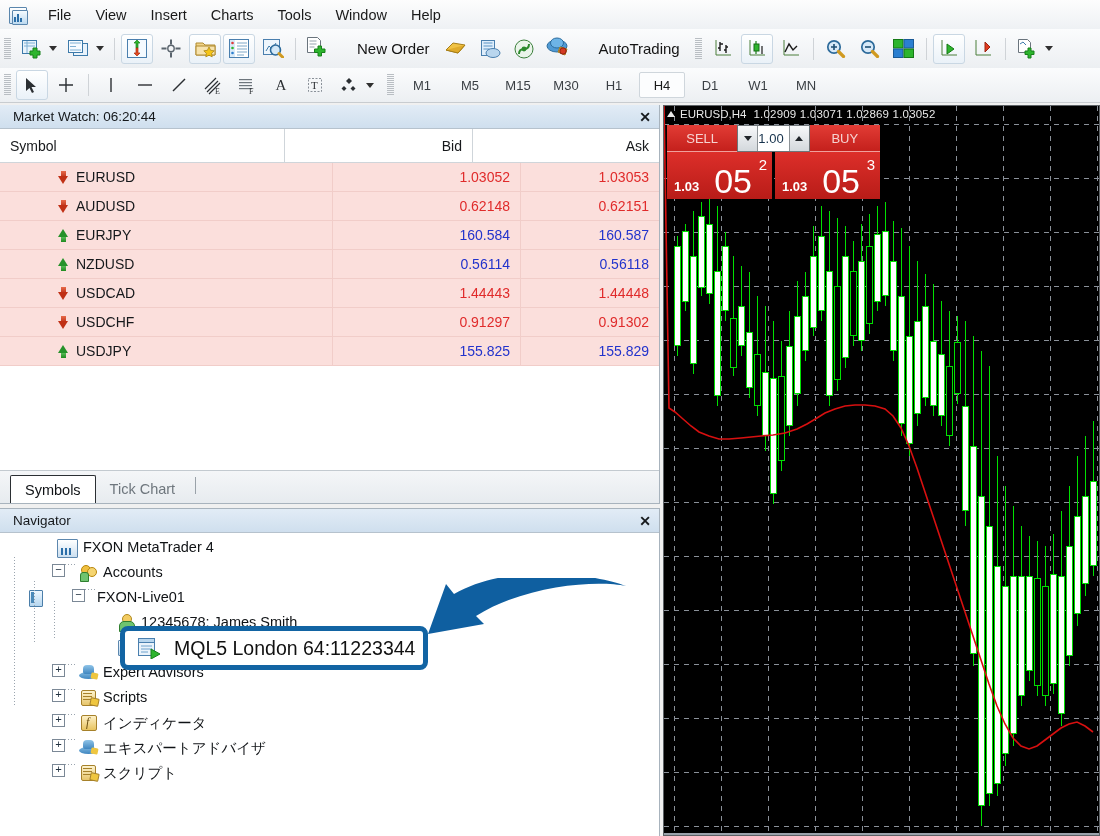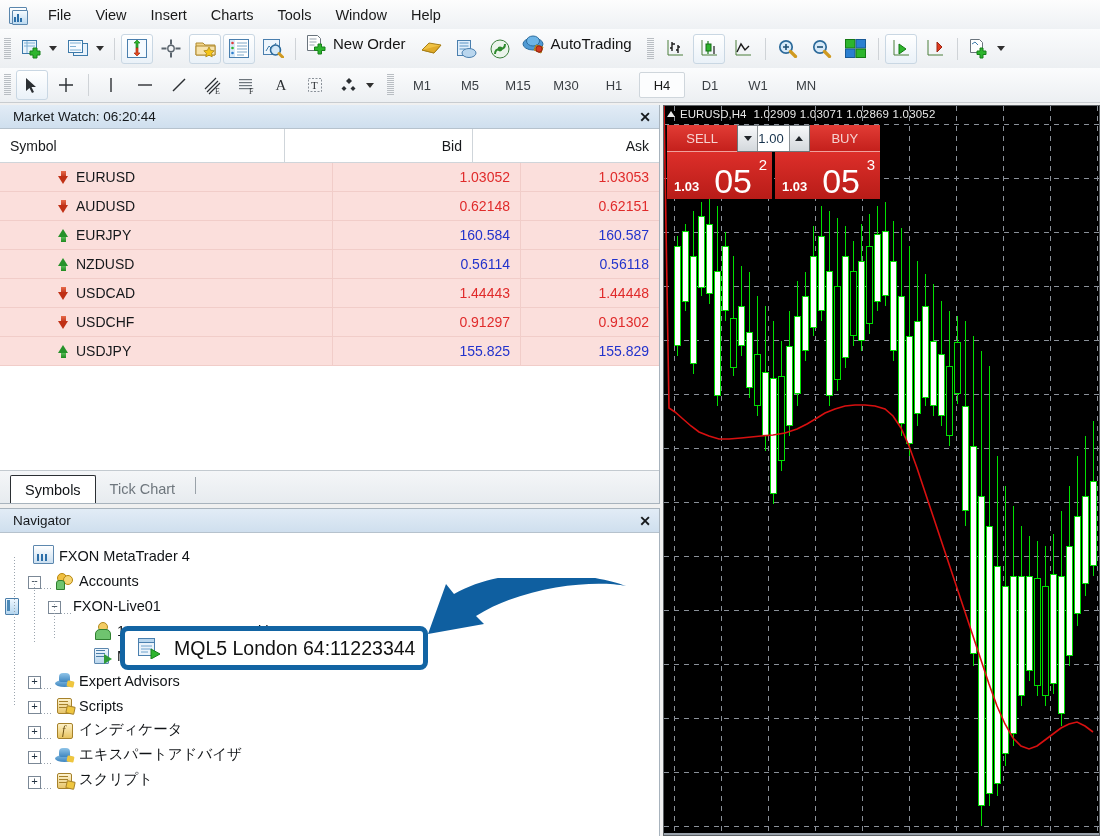--- a/index.html
+++ b/index.html
@@ -38,22 +38,22 @@
   .grip{width:7px;height:22px;margin:0 4px;flex:none;
     background-image:repeating-linear-gradient(#b9bec3 0 1px, transparent 1px 2px);}
   .tbtn{
     width:30px;height:28px;margin:0 1px;flex:none;position:relative;
     display:flex;align-items:center;justify-content:center;border:1px solid transparent;border-radius:3px;
   }
   .tbtn.framed{border:1px solid #c9d7e3;background:linear-gradient(#ffffff,#eaf1f8);}
   .tsep{width:1px;height:22px;background:#cfd3d7;margin:0 5px;flex:none;}
   .caret{width:0;height:0;border-left:4px solid transparent;border-right:4px solid transparent;
     border-top:5px solid #303030;margin:0 5px 0 0;flex:none;}
-  .wide-btn{display:flex;height:28px;padding:0 8px 0 4px;border-radius:3px;
-    border:1px solid transparent;flex:none;}
+  .wide-btn{display:flex;align-items:center;height:28px;padding:0 8px 0 4px;border-radius:3px;
+    border:1px solid transparent;flex:none;gap:24px;}
   .wide-btn span.lbl{font-size:15px;margin-left:5px;color:#151515;white-space:nowrap;}
 
   
   .tf{
     min-width:34px;height:24px;margin:0 1px;padding:0 5px;flex:none;
     display:flex;align-items:center;justify-content:center;
     font-size:13px;color:#3a3f44;border:1px solid transparent;border-radius:2px;
   }
   .tf.active{background:#fcfdfe;border:1px solid #cfd6dc;color:#1a1a1a;}
 
@@ -105,21 +105,21 @@
   .tab.active{
     background:#fff;border:1px solid #2b2f33;border-bottom:none;color:#101316;
     border-radius:2px 2px 0 0;
   }
   .tab-div{width:1px;height:17px;background:#9aa2a9;align-self:center;margin:0 4px 4px 6px;}
 
   
   #navigator{left:0;top:508px;width:659px;height:328px;border-left:none;border-bottom:none;}
   #navigator .panel-title{background:linear-gradient(#e2ecf6,#cfdfee);}
   .tree{padding:6px 0 0 0;position:relative;}
-  .tnode{display:flex;align-items:flex-end;height:25px;position:relative;font-size:14.5px;color:#101316;}
+  .tnode{display:flex;align-items:flex-start;height:25px;position:relative;font-size:14.5px;color:#101316;margin-left:24px;}
   .tnode .tlabel{white-space:nowrap;}
   .exp{
     width:11px;height:11px;border:1px solid #7b8896;background:#fff;flex:none;
     display:flex;align-items:center;justify-content:center;font-size:11px;line-height:9px;
     color:#20303f;font-family:"Liberation Mono",monospace;
   }
   .dots{width:12px;height:1px;flex:none;
     background-image:repeating-linear-gradient(to right,#9aa4ae 0 1px,transparent 1px 3px);}
   .vline{position:absolute;width:1px;
     background-image:repeating-linear-gradient(#9aa4ae 0 1px,transparent 1px 3px);}

